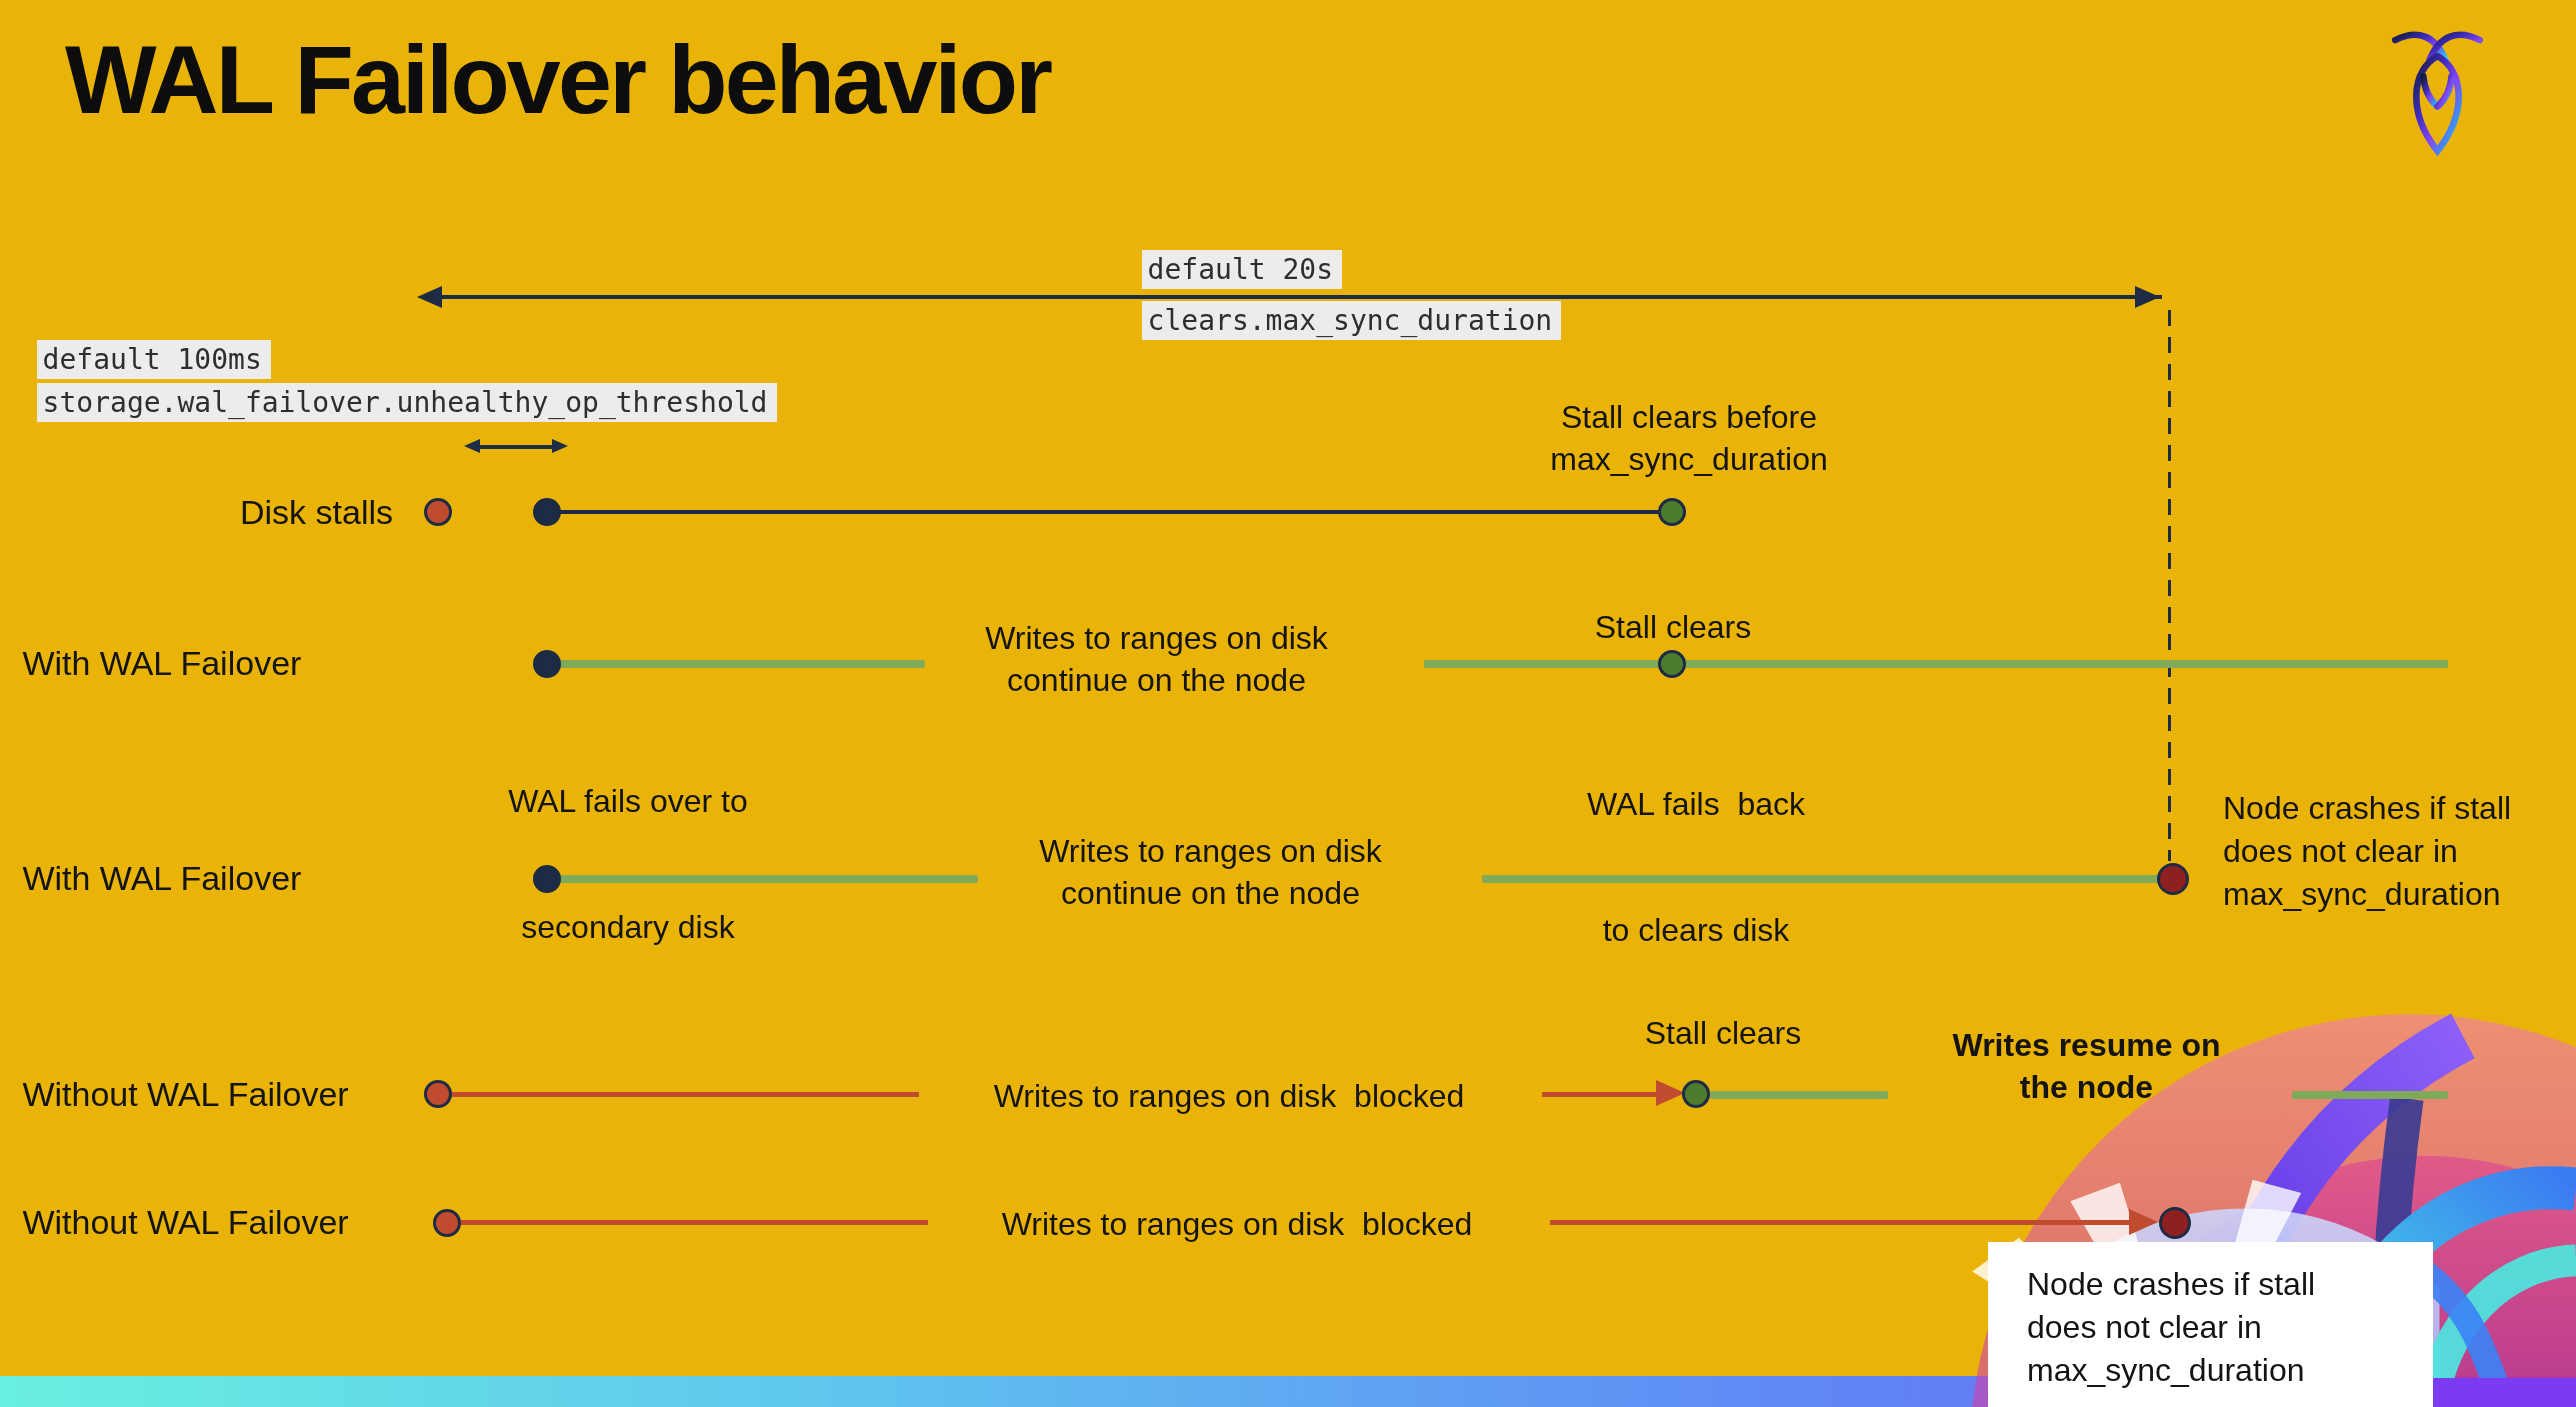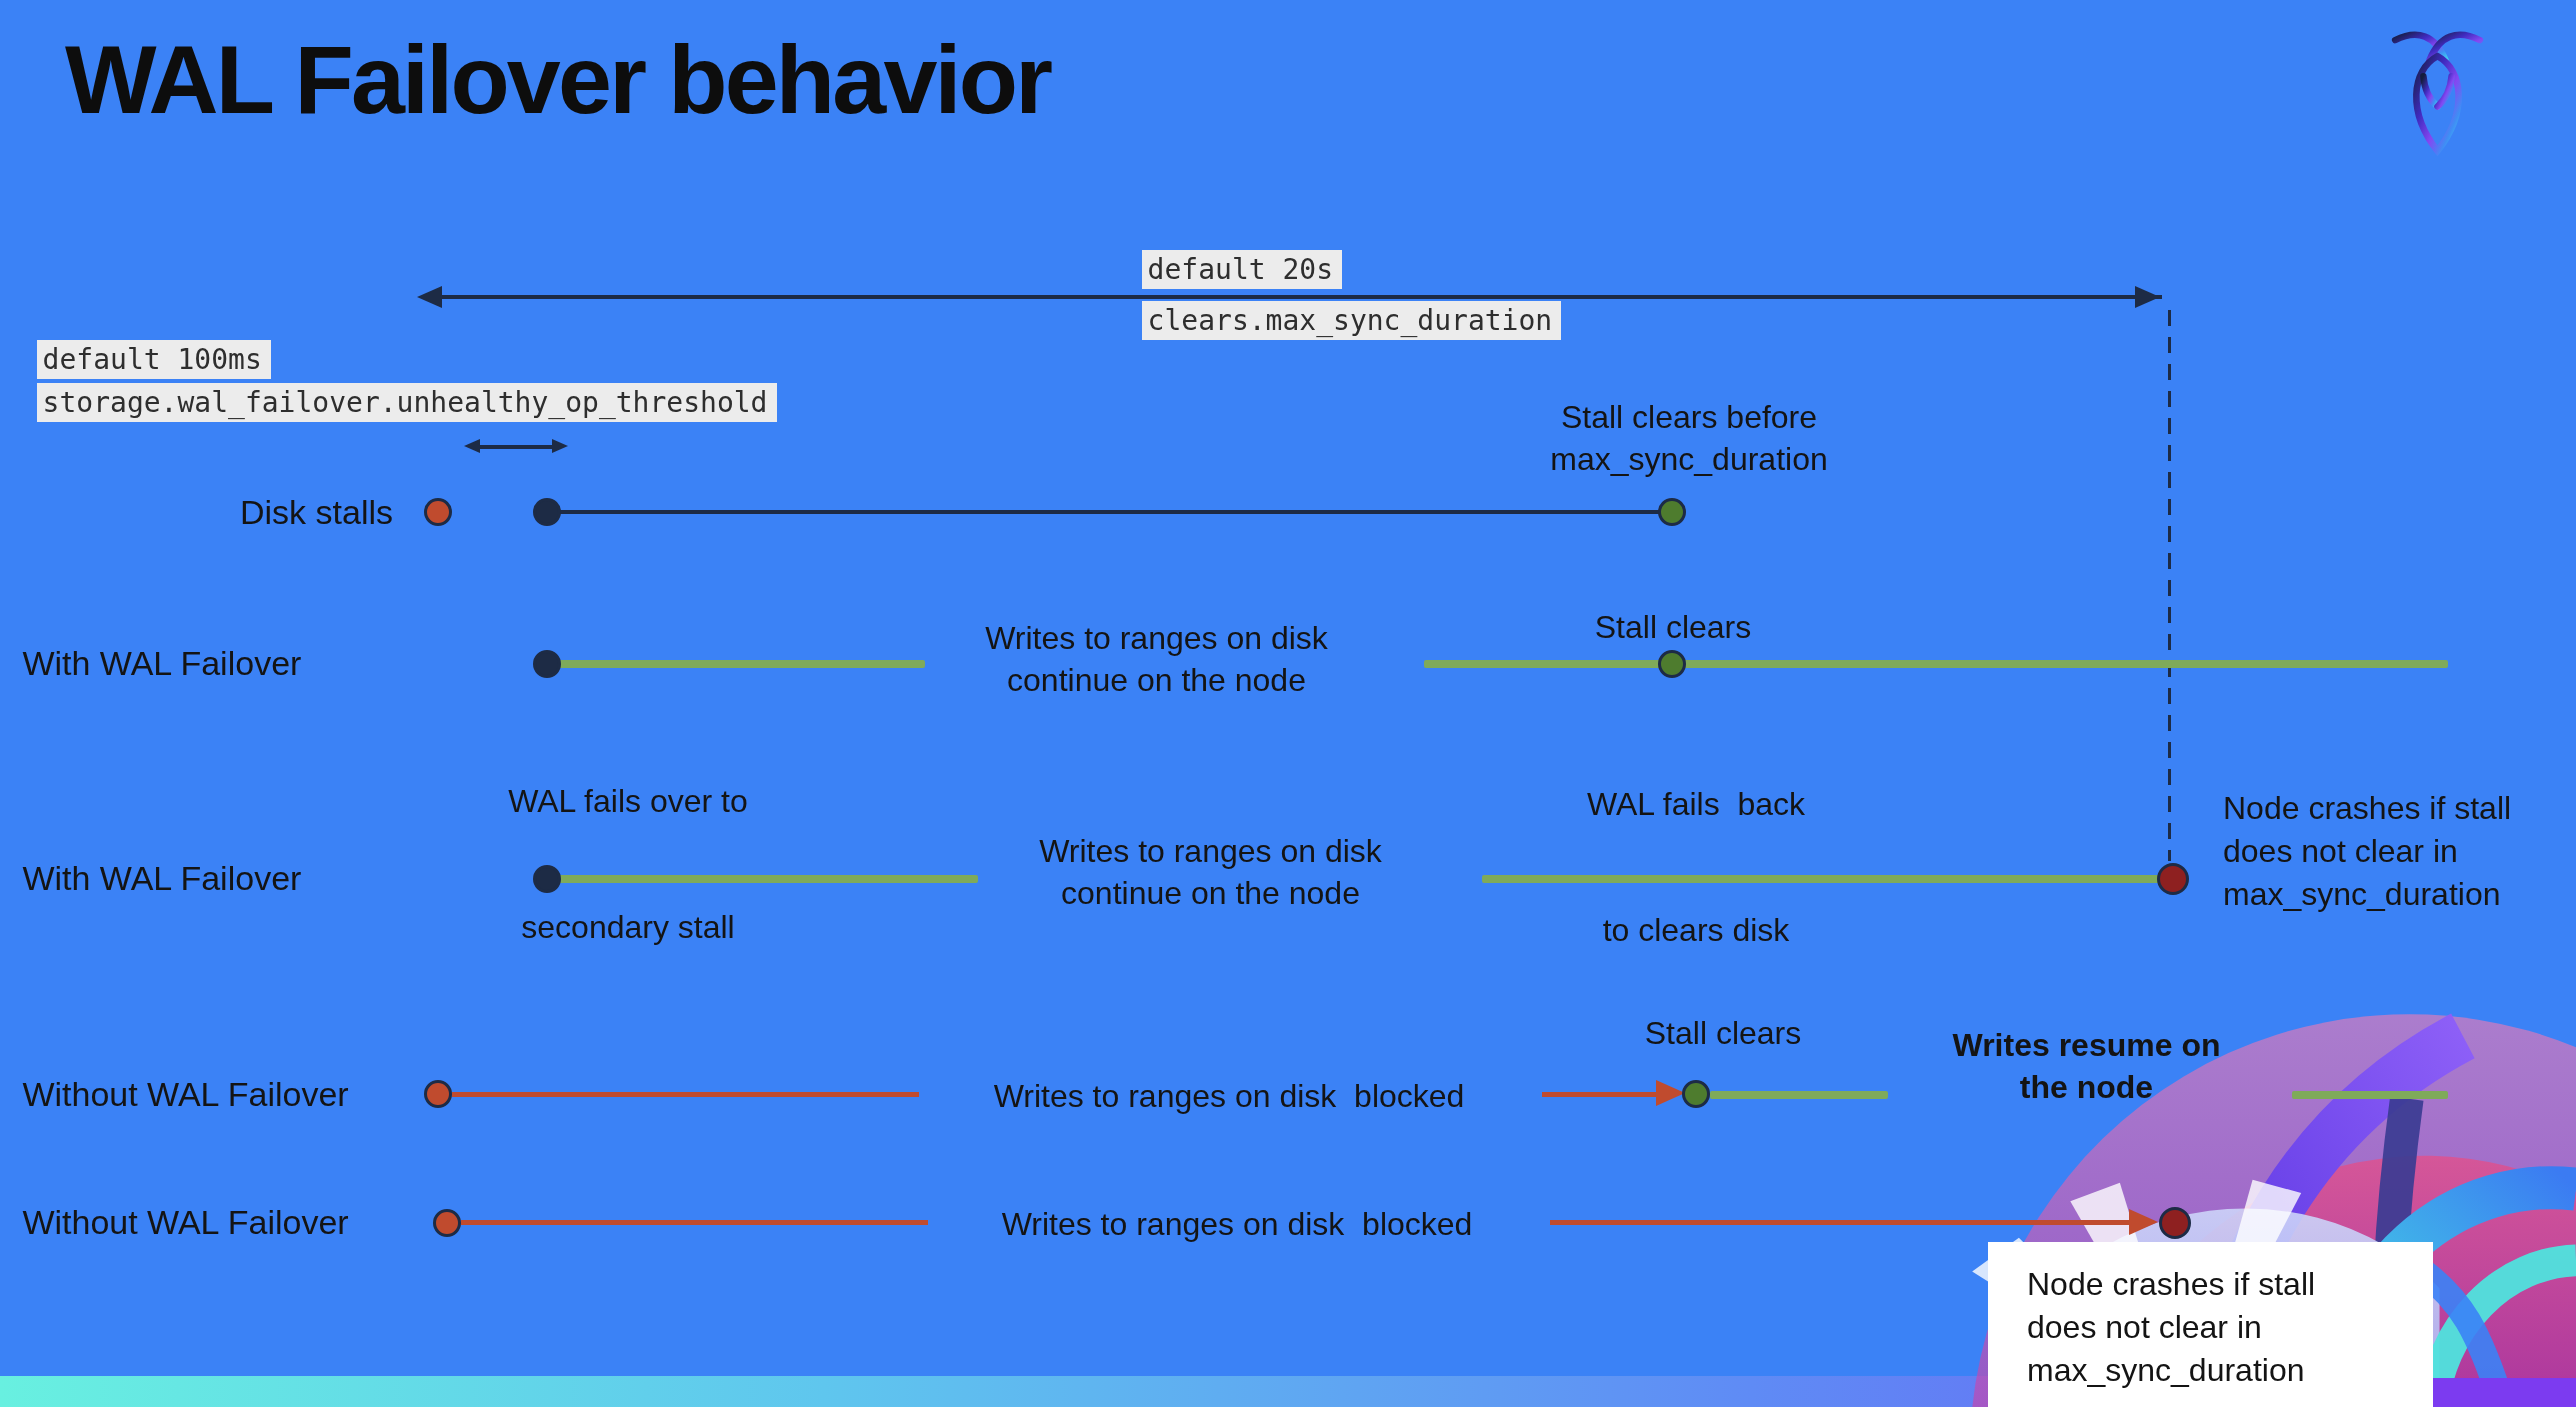--- a/index.html
+++ b/index.html
@@ -1,16 +1,16 @@
 <!DOCTYPE html>
 <html style="font-size:15px"><head>
 <meta charset="utf-8">
 <style>
   html,body{margin:0;padding:0;background:#fff;}
-  .slide{position:relative;width:2576px;height:1408px;background:#3b82f6;overflow:hidden;
+  .slide{position:relative;width:2576px;height:1408px;background:#eab308;overflow:hidden;
          font-family:"Liberation Sans",sans-serif;color:#1a1a1a;}
   .abs{position:absolute;}
   .title{font-size:97px;font-weight:800;letter-spacing:-2.8px;color:#0d0d0d;z-index:5;}
   .mono{font-family:"DejaVu Sans Mono","Liberation Mono",monospace;font-size:28px;color:#2e2e2e;z-index:5;}
   .mono span{background:#ececec;padding:2.8px 9.3px 3.7px 5.6px;display:inline-block;}
   .txt{font-size:32px;line-height:42px;color:#141414;z-index:6;}
   .ctr{text-align:center;}
   .rgt{text-align:right;}
   .keep{white-space:pre-wrap;}
   .rowlabel{font-size:34px;color:#141414;z-index:6;}
@@ -131,21 +131,21 @@
   <div class="abs hline greenline" style="left:559px;top:660px;width:366px;"></div>
   <div class="abs txt ctr" style="left:946px;top:617px;width:421px;">
     <div>Writes to ranges on disk</div>
     <div>continue on the node</div>
   </div>
   <div class="abs hline greenline" style="left:1424px;top:660px;width:1024px;"></div>
   <div class="abs dot dot-green" style="left:1658px;top:650px;"></div>
   <div class="abs txt ctr" style="left:1533px;top:606px;width:280px;">Stall clears</div>
   <div class="abs txt ctr keep" style="left:467px;top:696px;width:322px;">
     <div>WAL fails over to</div>
-    <div>secondary stall</div>
+    <div>secondary disk</div>
   </div>
   <div class="abs txt ctr keep" style="left:1542px;top:699px;width:308px;">
     <div class="keep">WAL fails  back</div>
     <div>to clears disk</div>
   </div>
 
   <div class="abs rowlabel" style="left:22.4px;top:859px;">With WAL Failover</div>
   <div class="abs dot dot-navy" style="left:533px;top:865px;"></div>
   <div class="abs hline greenline" style="left:559px;top:875px;width:419px;"></div>
   <div class="abs txt ctr" style="left:991px;top:830px;width:439px;">

